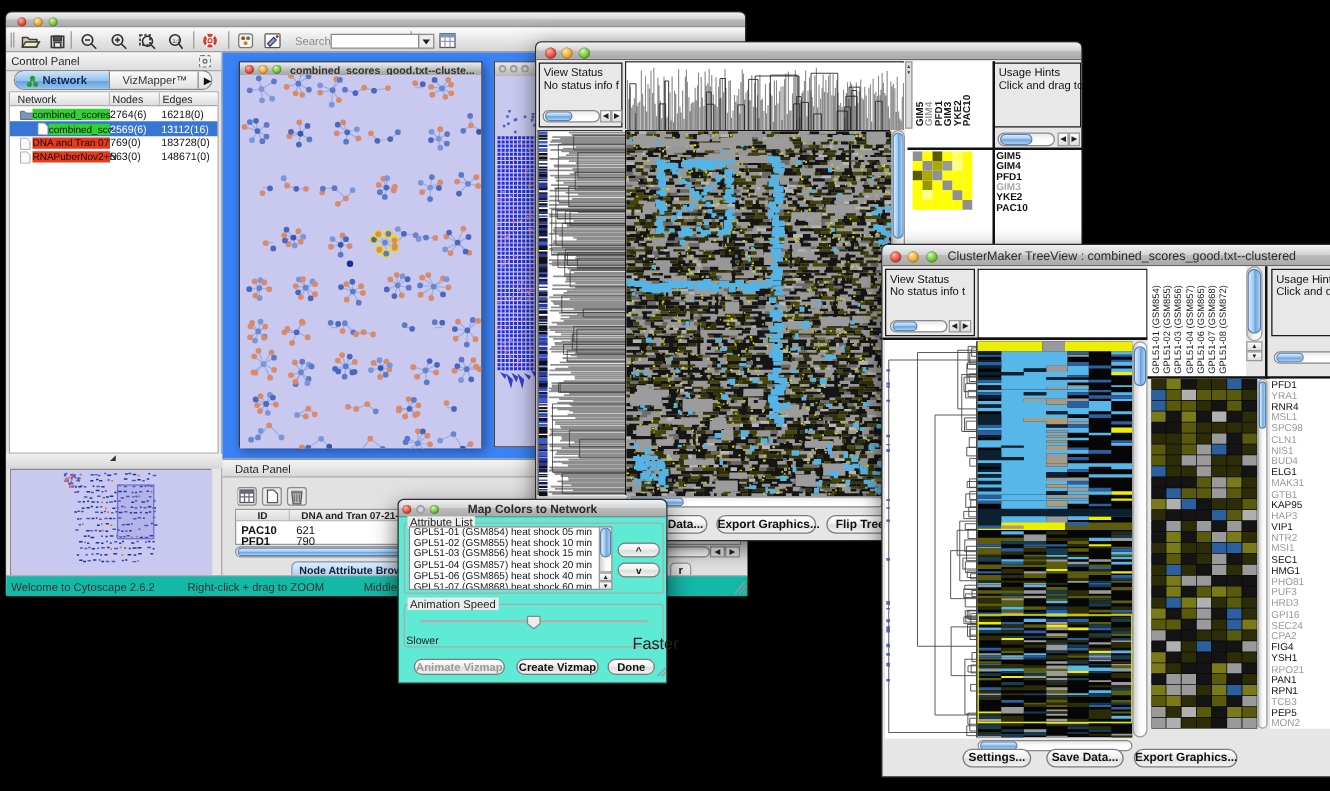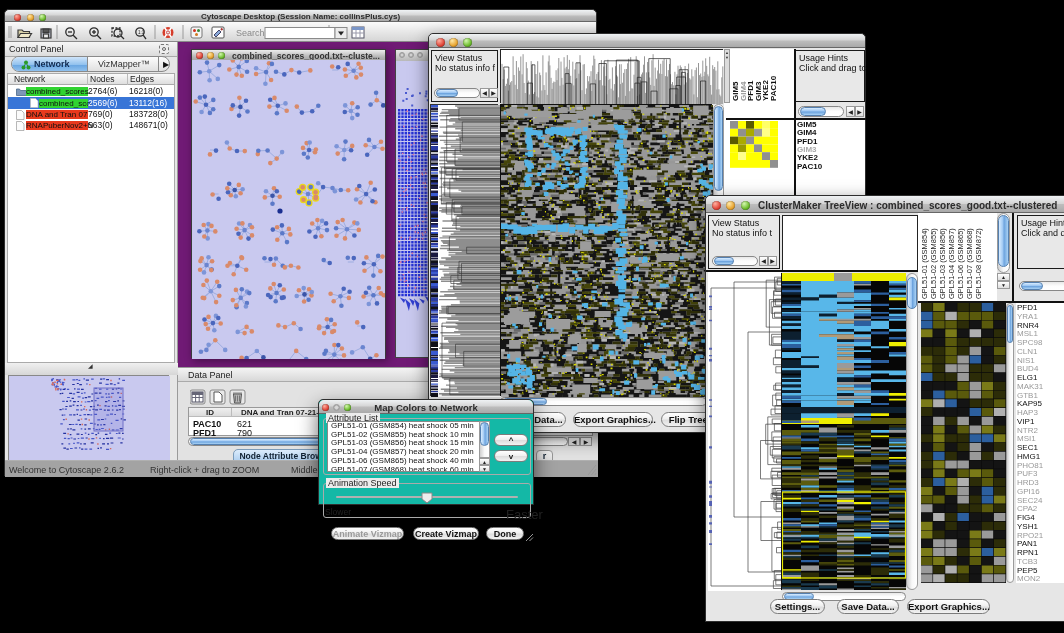--- a/index.html
+++ b/index.html
@@ -25,21 +25,20 @@
 .vthumb{position:absolute;left:0;right:0;border-radius:6px;
   background:linear-gradient(90deg,#d8ecff,#9cc6f2 45%,#6ba2dd 55%,#a9d2f5);border:1px solid #5580b0}
 .sq{position:absolute;background:linear-gradient(#fff,#ddd);border:1px solid #999;
   text-align:center;color:#222}
 </style></head><body>
 <div class="win" style="left:4px;top:9px;width:593px;height:467px;background:#e2e2e2">
     <div class="tbar" style="height:12px"></div>
     <div class="tl r" style="left:9px;top:4px;width:7px;height:7px"></div>
     <div class="tl y" style="left:22px;top:4px;width:7px;height:7px"></div>
     <div class="tl g" style="left:34px;top:4px;width:7px;height:7px"></div>
-    <div class="ttext" style="top:2px;font-size:8px">Cytoscape Desktop (Session Name: collinsPlus.cys)</div>
     <div class="abs" style="left:0;top:12px;width:100%;height:20px;background:linear-gradient(#fbfbfb,#e4e4e4 60%,#d6d6d6);border-bottom:1px solid #8a8a8a"></div>
     <svg class="abs" style="left:0;top:12px" width="593" height="20">
 <g stroke="#9a9a9a">
         <line x1="4" y1="4" x2="4" y2="16"></line>
         <line x1="6" y1="4" x2="6" y2="16"></line>
 <line x1="52" y1="3" x2="52" y2="17"></line>
         <line x1="150" y1="3" x2="150" y2="17"></line>
         <line x1="178" y1="3" x2="178" y2="17"></line>
         <line x1="324" y1="3" x2="324" y2="17"></line>
       </g>
@@ -161,21 +160,21 @@
       <div class="abs" style="left:3px;top:333px;width:161px;height:85px;border:1px solid #888">
         <svg width="161" height="85" style="position:absolute;left:0;top:0">
           <rect width="161" height="85" fill="#c9c9ef"></rect>
           <path fill="#4656c8" d="M63.4 3.2h3.1v1.2h-3.1zM67.1 3.1h1.8v1.2h-1.8zM69.4 3.7h1.9v1.2h-1.9zM74.4 2.2h1.6v1.2h-1.6zM82.1 2.5h2.6v1.2h-2.6zM93.6 2.2h2.5v1.2h-2.5zM113.2 3.7h2.8v1.2h-2.8zM77.0 7.4h1.8v1.2h-1.8zM96.5 7.8h3.2v1.2h-3.2zM104.7 8.0h2.1v1.2h-2.1zM57.9 12.7h2.3v1.2h-2.3zM68.1 12.5h2.9v1.2h-2.9zM85.6 11.7h2.4v1.2h-2.4zM90.0 12.6h2.6v1.2h-2.6zM97.1 12.5h2.2v1.2h-2.2zM111.1 12.4h2.1v1.2h-2.1zM63.7 17.3h2.4v1.2h-2.4zM72.1 16.8h1.7v1.2h-1.7zM74.8 16.2h1.8v1.2h-1.8zM96.2 17.3h1.9v1.2h-1.9zM102.2 16.7h2.6v1.2h-2.6zM58.1 20.9h2.8v1.2h-2.8zM68.6 20.3h2.9v1.2h-2.9zM73.1 21.5h1.9v1.2h-1.9zM87.5 21.8h2.7v1.2h-2.7zM91.8 20.6h2.9v1.2h-2.9zM96.9 20.7h1.6v1.2h-1.6zM99.2 20.5h2.1v1.2h-2.1zM110.0 20.7h2.2v1.2h-2.2zM53.2 24.7h2.5v1.2h-2.5zM75.7 25.4h1.7v1.2h-1.7zM78.2 25.0h3.2v1.2h-3.2zM85.5 24.1h2.1v1.2h-2.1zM99.0 24.0h1.8v1.2h-1.8zM71.2 28.8h1.7v1.2h-1.7zM98.5 29.8h2.4v1.2h-2.4zM105.7 29.5h2.5v1.2h-2.5zM55.7 32.6h2.2v1.2h-2.2zM67.0 33.2h2.9v1.2h-2.9zM74.1 32.5h1.7v1.2h-1.7zM79.9 33.5h2.0v1.2h-2.0zM90.3 32.8h2.7v1.2h-2.7zM113.7 32.5h2.0v1.2h-2.0zM54.8 38.4h1.6v1.2h-1.6zM60.1 38.2h3.0v1.2h-3.0zM70.3 38.8h2.1v1.2h-2.1zM74.5 38.1h2.6v1.2h-2.6zM81.3 38.2h2.0v1.2h-2.0zM85.0 37.7h3.1v1.2h-3.1zM97.3 38.4h2.9v1.2h-2.9zM101.0 37.6h3.0v1.2h-3.0zM113.1 37.4h2.1v1.2h-2.1zM53.9 43.1h1.9v1.2h-1.9zM88.3 43.2h2.9v1.2h-2.9zM95.7 42.4h1.6v1.2h-1.6zM106.5 43.7h3.1v1.2h-3.1zM51.3 47.3h2.5v1.2h-2.5zM63.2 47.9h2.0v1.2h-2.0zM66.4 47.8h2.3v1.2h-2.3zM80.9 46.7h2.9v1.2h-2.9zM91.1 48.2h1.9v1.2h-1.9zM101.8 46.8h1.5v1.2h-1.5zM71.7 52.3h1.6v1.2h-1.6zM83.9 52.1h1.6v1.2h-1.6zM86.5 52.9h2.3v1.2h-2.3zM89.6 52.8h1.9v1.2h-1.9zM92.1 51.9h2.7v1.2h-2.7zM106.7 53.4h3.1v1.2h-3.1zM75.8 56.6h1.6v1.2h-1.6zM82.3 56.7h2.5v1.2h-2.5zM100.2 56.5h1.9v1.2h-1.9zM106.9 56.9h1.8v1.2h-1.8zM54.9 61.7h2.3v1.2h-2.3zM58.6 62.1h2.2v1.2h-2.2zM61.6 61.4h1.9v1.2h-1.9zM68.7 61.9h1.6v1.2h-1.6zM71.8 61.5h3.1v1.2h-3.1zM82.3 62.1h3.1v1.2h-3.1zM90.3 61.7h1.6v1.2h-1.6zM108.7 61.4h3.1v1.2h-3.1zM59.4 67.2h1.8v1.2h-1.8zM64.2 66.8h1.6v1.2h-1.6zM67.7 66.3h2.7v1.2h-2.7zM61.0 71.9h2.7v1.2h-2.7zM70.0 71.3h1.5v1.2h-1.5zM75.6 72.5h2.8v1.2h-2.8zM80.4 72.6h2.7v1.2h-2.7zM97.0 72.7h3.1v1.2h-3.1zM53.1 7.0h1.4v1.4h-1.4zM51.2 12.6h1.4v1.4h-1.4zM48.2 4.3h1.4v1.4h-1.4zM45.5 10.2h1.4v1.4h-1.4zM44.7 8.4h1.4v1.4h-1.4zM47.1 3.1h1.4v1.4h-1.4zM42.1 3.8h1.4v1.4h-1.4zM43.5 2.1h1.4v1.4h-1.4zM55.4 12.0h1.4v1.4h-1.4zM42.1 2.7h1.4v1.4h-1.4zM52.6 7.7h1.4v1.4h-1.4zM48.3 13.0h1.4v1.4h-1.4zM49.5 4.0h1.4v1.4h-1.4zM49.5 4.6h1.4v1.4h-1.4zM50.3 3.1h1.4v1.4h-1.4zM47.7 5.8h1.4v1.4h-1.4zM52.9 5.7h1.4v1.4h-1.4zM51.0 13.0h1.4v1.4h-1.4zM42.6 8.2h1.4v1.4h-1.4zM48.3 2.9h1.4v1.4h-1.4zM43.3 6.1h1.4v1.4h-1.4zM54.1 5.9h1.4v1.4h-1.4zM53.5 8.0h1.4v1.4h-1.4zM49.1 12.1h1.4v1.4h-1.4zM48.3 9.9h1.4v1.4h-1.4zM48.1 12.5h1.4v1.4h-1.4zM47.1 9.2h1.4v1.4h-1.4zM44.5 7.4h1.4v1.4h-1.4zM42.6 3.3h1.4v1.4h-1.4zM50.8 5.4h1.4v1.4h-1.4zM46.7 10.3h1.4v1.4h-1.4z"></path>
           <path fill="#2330a0" d="M76.8 3.6h3.2v1.2h-3.2zM91.1 2.5h2.1v1.2h-2.1zM97.1 3.0h2.9v1.2h-2.9zM109.7 2.3h1.4v1.2h-1.4zM63.2 7.9h2.5v1.2h-2.5zM67.8 6.9h2.0v1.2h-2.0zM70.3 8.0h2.6v1.2h-2.6zM90.1 6.6h2.8v1.2h-2.8zM100.9 7.2h2.7v1.2h-2.7zM108.4 6.6h2.0v1.2h-2.0zM53.6 12.7h2.6v1.2h-2.6zM65.1 12.3h1.4v1.2h-1.4zM72.0 12.8h2.7v1.2h-2.7zM102.9 12.5h2.2v1.2h-2.2zM106.7 12.2h1.5v1.2h-1.5zM108.7 11.7h2.0v1.2h-2.0zM50.7 17.1h1.6v1.2h-1.6zM52.7 16.7h1.6v1.2h-1.6zM60.2 16.8h2.9v1.2h-2.9zM67.6 15.8h3.0v1.2h-3.0zM82.4 17.4h1.9v1.2h-1.9zM85.4 16.6h3.2v1.2h-3.2zM89.9 16.5h2.5v1.2h-2.5zM99.0 17.4h1.7v1.2h-1.7zM108.2 16.3h2.0v1.2h-2.0zM62.6 21.7h2.3v1.2h-2.3zM75.7 21.0h2.4v1.2h-2.4zM78.8 20.3h2.9v1.2h-2.9zM57.1 24.8h1.9v1.2h-1.9zM60.7 24.3h1.6v1.2h-1.6zM64.1 25.0h2.7v1.2h-2.7zM68.4 24.9h1.6v1.2h-1.6zM82.0 24.3h2.0v1.2h-2.0zM96.0 25.1h2.4v1.2h-2.4zM104.1 24.9h3.0v1.2h-3.0zM108.3 24.2h1.7v1.2h-1.7zM113.5 24.2h1.9v1.2h-1.9zM56.4 29.9h2.2v1.2h-2.2zM60.2 29.5h2.6v1.2h-2.6zM63.6 28.5h1.8v1.2h-1.8zM67.6 29.1h2.0v1.2h-2.0zM80.9 30.0h2.4v1.2h-2.4zM84.4 29.8h1.5v1.2h-1.5zM88.0 28.5h1.8v1.2h-1.8zM95.5 29.2h2.1v1.2h-2.1zM102.9 29.2h1.4v1.2h-1.4zM109.2 28.7h2.9v1.2h-2.9zM113.0 29.7h2.8v1.2h-2.8zM50.5 33.0h2.2v1.2h-2.2zM53.2 32.4h1.5v1.2h-1.5zM71.5 33.4h1.9v1.2h-1.9zM83.5 32.7h2.2v1.2h-2.2zM86.1 33.3h2.9v1.2h-2.9zM94.8 33.6h2.0v1.2h-2.0zM98.0 33.6h2.8v1.2h-2.8zM102.9 33.4h1.6v1.2h-1.6zM107.1 33.5h2.3v1.2h-2.3zM110.1 33.0h1.8v1.2h-1.8zM52.7 38.6h1.7v1.2h-1.7zM64.2 38.2h2.3v1.2h-2.3zM67.6 37.7h1.4v1.2h-1.4zM78.1 38.1h2.6v1.2h-2.6zM105.4 37.9h1.4v1.2h-1.4zM68.5 43.6h2.4v1.2h-2.4zM75.6 42.4h2.5v1.2h-2.5zM92.0 42.9h2.9v1.2h-2.9zM111.7 42.2h1.6v1.2h-1.6zM114.3 43.3h2.6v1.2h-2.6zM59.9 47.9h2.8v1.2h-2.8zM70.1 48.1h2.0v1.2h-2.0zM75.3 48.3h2.3v1.2h-2.3zM84.8 47.4h1.9v1.2h-1.9zM88.0 48.3h1.8v1.2h-1.8zM94.3 48.0h2.1v1.2h-2.1zM58.1 52.4h2.2v1.2h-2.2zM61.2 52.2h1.6v1.2h-1.6zM63.4 53.3h3.0v1.2h-3.0zM75.4 52.6h1.7v1.2h-1.7zM78.9 52.2h2.8v1.2h-2.8zM102.8 53.4h2.6v1.2h-2.6zM110.7 52.0h3.1v1.2h-3.1zM54.2 56.7h2.9v1.2h-2.9zM60.7 58.0h1.7v1.2h-1.7zM67.5 57.5h2.9v1.2h-2.9zM71.9 57.9h1.9v1.2h-1.9zM78.9 57.8h1.5v1.2h-1.5zM86.3 58.0h1.8v1.2h-1.8zM88.6 56.6h1.6v1.2h-1.6zM95.9 57.8h2.6v1.2h-2.6zM109.4 56.6h2.0v1.2h-2.0zM113.0 56.7h1.7v1.2h-1.7zM64.4 62.4h2.6v1.2h-2.6zM76.6 61.4h2.1v1.2h-2.1zM94.0 62.1h1.6v1.2h-1.6zM97.0 61.7h3.2v1.2h-3.2zM101.0 61.6h3.2v1.2h-3.2zM113.1 62.4h1.5v1.2h-1.5zM52.4 67.3h1.9v1.2h-1.9zM71.2 67.3h1.5v1.2h-1.5zM74.5 67.2h2.5v1.2h-2.5zM81.7 66.3h3.0v1.2h-3.0zM93.1 67.2h2.9v1.2h-2.9zM98.0 67.3h2.0v1.2h-2.0zM101.6 66.4h2.8v1.2h-2.8zM111.3 66.3h2.3v1.2h-2.3zM54.4 71.6h2.6v1.2h-2.6zM57.4 72.5h2.4v1.2h-2.4zM65.5 71.4h2.6v1.2h-2.6zM72.1 72.5h2.2v1.2h-2.2zM88.5 71.8h1.5v1.2h-1.5zM91.1 71.3h1.8v1.2h-1.8z"></path>
           <path fill="#d86a5a" d="M101.3 3.8h1.4v1.4h-1.4zM80.1 7.9h1.4v1.4h-1.4zM111.5 16.7h1.4v1.4h-1.4zM101.8 20.3h1.4v1.4h-1.4zM72.0 25.2h1.4v1.4h-1.4zM75.0 29.9h1.4v1.4h-1.4zM90.3 28.9h1.4v1.4h-1.4zM76.7 33.0h1.4v1.4h-1.4zM56.5 42.5h1.4v1.4h-1.4zM71.8 42.4h1.4v1.4h-1.4zM79.5 43.3h1.4v1.4h-1.4zM72.6 47.8h1.4v1.4h-1.4zM95.9 53.2h1.4v1.4h-1.4zM99.7 52.5h1.4v1.4h-1.4zM58.4 57.2h1.4v1.4h-1.4zM79.3 62.3h1.4v1.4h-1.4zM86.8 61.2h1.4v1.4h-1.4zM88.2 67.3h1.4v1.4h-1.4zM100.9 71.9h1.4v1.4h-1.4zM47.1 3.7h1.4v1.4h-1.4zM54.9 3.0h1.4v1.4h-1.4zM48.2 11.9h1.4v1.4h-1.4zM46.1 11.8h1.4v1.4h-1.4zM43.7 8.2h1.4v1.4h-1.4zM48.2 3.8h1.4v1.4h-1.4zM45.4 5.5h1.4v1.4h-1.4zM46.2 13.2h1.4v1.4h-1.4zM43.2 6.1h1.4v1.4h-1.4zM51.5 7.5h1.4v1.4h-1.4zM48.3 12.5h1.4v1.4h-1.4zM45.2 5.4h1.4v1.4h-1.4zM47.7 7.1h1.4v1.4h-1.4zM54.7 2.8h1.4v1.4h-1.4zM42.5 7.5h1.4v1.4h-1.4z"></path>
           <rect x="85" y="12" width="29" height="43" fill="rgba(90,90,200,0.18)" stroke="#7070c8" stroke-width="1"></rect>
         </svg>
       </div>
     </div>
-    <div class="abs" style="left:173px;top:32px;width:420px;height:325px;background:#701a75;overflow:hidden">
+    <div class="abs" style="left:173px;top:32px;width:420px;height:325px;background:#3b82f6;overflow:hidden">
       <div class="abs" style="left:217px;top:7px;width:44px;height:309px;border:1px solid #444;background:#c9c9ef">
         <div class="abs" style="left:0;top:0;width:100%;height:11px;background:linear-gradient(#e8e8e8,#b8b8b8)">
           <div class="tl n" style="left:3px;top:2px;width:6px;height:6px"></div>
           <div class="tl n" style="left:12px;top:2px;width:6px;height:6px"></div>
           <div class="tl n" style="left:21px;top:2px;width:6px;height:6px"></div>
         </div>
         <div class="abs" style="left:0;top:11px;width:44px;height:290px;overflow:hidden">
           <div class="abs" style="left:0px;top:-2px">
             <svg width="38" height="299" style="position:absolute;left:0;top:0">
               <rect width="38" height="299" fill="#c9c9ef"></rect>
@@ -868,21 +867,21 @@
         <div class="abs" style="left:48px;top:20px;font-size:9px;color:#111">790</div>
       </div>
       <div class="hsb" style="left:10px;top:70px;width:380px;height:9px">
         <div class="hthumb" style="left:1px;width:240px"></div>
       </div>
       <div class="sq" style="left:390px;top:70px;width:12px;height:9px;font-size:6px;line-height:8px">◀</div>
       <div class="sq" style="left:402px;top:70px;width:12px;height:9px;font-size:6px;line-height:8px">▶</div>
       <div class="abs" style="left:55px;top:82px;width:108px;height:14px;background:linear-gradient(#dcecfc,#aaccee);border:1px solid #7a9ab8;border-radius:5px 5px 0 0;text-align:center;font-size:8.5px;font-weight:bold;color:#123;line-height:13px">Node Attribute Browser</div>
       <div class="abs" style="left:358px;top:83px;width:17px;height:13px;background:linear-gradient(#f8f8f8,#ddd);border:1px solid #999;border-radius:4px 4px 0 0;text-align:center;font-size:9px;font-weight:bold;color:#123">r</div>
     </div>
-    <div class="abs" style="left:0;top:450px;width:593px;height:17px;background:#a3a3a3;border-top:1px solid #b0b0b0;font-size:9.5px;color:#333">
+    <div class="abs" style="left:0;top:450px;width:593px;height:17px;background:#14b8a6;border-top:1px solid #b0b0b0;font-size:9.5px;color:#333">
       <span class="abs" style="left:4px;top:4px;font-size:9px">Welcome to Cytoscape 2.6.2</span>
       <span class="abs" style="left:145px;top:4px;font-size:9px">Right-click + drag  to  ZOOM</span>
       <span class="abs" style="left:286px;top:4px;font-size:9px">Middle-click + drag  to  PAN</span>
       <svg class="abs" style="left:581px;top:2px" width="11" height="13">
         <path d="M10 2 L2 12 M10 6 L5.5 12 M10 10 L9 12" stroke="#999" stroke-width="1"></path>
       </svg>
     </div>
   </div>
 <div class="win" style="left:428px;top:33px;width:438px;height:400px;background:#e6e6e6">
     <div class="tbar" style="height:14px"></div>
@@ -1006,21 +1005,21 @@
     <div class="pill" style="left:18px;top:378px;width:55px;height:15px;font-size:9.5px;line-height:14px">Settings...</div>
     <div class="pill" style="left:77px;top:378px;width:60px;height:15px;font-size:9.5px;line-height:14px">Save Data...</div>
     <div class="pill" style="left:144px;top:378px;width:80px;height:15px;font-size:9.5px;line-height:14px">Export Graphics...</div>
     <div class="pill" style="left:232px;top:378px;width:86px;height:15px;font-size:9.5px;line-height:14px">Flip Tree Nodes</div>
   </div>
 <div class="win" style="left:705px;top:195px;width:420px;height:427px;background:#e6e6e6">
     <div class="tbar" style="height:17px"></div>
     <div class="tl r" style="left:6px;top:5px;width:9px;height:9px"></div>
     <div class="tl y" style="left:20px;top:5px;width:9px;height:9px"></div>
     <div class="tl g" style="left:34.5px;top:5px;width:9px;height:9px"></div>
-    <div class="abs" style="left:52px;top:4px;font-size:10px;font-weight:bold;color:#2c2c2c;white-space:nowrap">ClusterMaker TreeView : combined_scores_good.txt--clustered</div>
+    <div class="abs" style="left:52px;top:4px;font-size:10px;font-weight:normal;color:#2c2c2c;white-space:nowrap">ClusterMaker TreeView : combined_scores_good.txt--clustered</div>
     <div class="panelbox" style="left:2px;top:19px;width:72px;height:54px">
       <div class="abs" style="left:3px;top:2px;font-size:9px">View Status</div>
       <div class="abs" style="left:3px;top:12px;font-size:9px;white-space:nowrap">No status info t</div>
       <div class="hsb" style="left:3px;top:40px;width:46px;height:10px">
         <div class="hthumb" style="left:1px;width:20px"></div>
       </div>
       <div class="sq" style="left:50px;top:40px;width:9px;height:10px;font-size:6px;line-height:9px">◀</div>
       <div class="sq" style="left:59px;top:40px;width:9px;height:10px;font-size:6px;line-height:9px">▶</div>
     </div>
     <div class="abs" style="left:76px;top:19px;width:136px;height:56px;background:#fff;border:1px solid #222"></div>
@@ -1123,21 +1122,21 @@
       <div class="abs" style="left:1px;top:236.25px;font-size:8px;color:#111">PAN1</div>
       <div class="abs" style="left:1px;top:245.00px;font-size:8px;color:#111">RPN1</div>
       <div class="abs" style="left:1px;top:253.75px;font-size:8px;color:#999">TCB3</div>
       <div class="abs" style="left:1px;top:262.50px;font-size:8px;color:#111">PEP5</div>
       <div class="abs" style="left:1px;top:271.25px;font-size:8px;color:#999">MON2</div>
     </div>
     <div class="pill" style="left:64px;top:403px;width:55px;height:15px;font-size:9.5px;line-height:14px">Settings...</div>
     <div class="pill" style="left:131px;top:403px;width:62px;height:15px;font-size:9.5px;line-height:14px">Save Data...</div>
     <div class="pill" style="left:201px;top:403px;width:83px;height:15px;font-size:9.5px;line-height:14px">Export Graphics...</div>
   </div>
-<div class="win" style="left:318px;top:399px;width:216px;height:106px;background:#14b8a6;box-shadow:0 8px 20px rgba(0,0,0,0.6)">
+<div class="win" style="left:318px;top:399px;width:216px;height:148px;background:#5eead4;box-shadow:0 8px 20px rgba(0,0,0,0.6)">
     <div class="tbar" style="height:14px"></div>
     <div class="tl r" style="left:3px;top:3.5px;width:7px;height:7px"></div>
     <div class="tl n" style="left:14px;top:3.5px;width:7px;height:7px"></div>
     <div class="tl g" style="left:25px;top:3.5px;width:7px;height:7px"></div>
     <div class="ttext" style="top:2px;font-size:9.5px">Map Colors to Network</div>
     <div class="abs" style="left:4px;top:18px;width:208px;height:57px;border:1px solid #aaa;border-radius:3px"></div>
     <div class="abs" style="left:7px;top:13px;font-size:9px;color:#222;background:#ececec;padding:0 2px">Attribute List</div>
     <div class="abs" style="left:8px;top:21px;width:162px;height:51px;background:#fff;border:1px solid #888;font-size:8px;color:#111;line-height:8.7px;overflow:hidden;white-space:nowrap;padding-left:3px">GPL51-01 (GSM854) heat shock 05 min<br>GPL51-02 (GSM855) heat shock 10 min<br>GPL51-03 (GSM856) heat shock 15 min<br>GPL51-04 (GSM857) heat shock 20 min<br>GPL51-06 (GSM865) heat shock 40 min<br>GPL51-07 (GSM868) heat shock 60 min</div>
     <div class="vsb" style="left:160px;top:21px;width:11px;height:37px;border-radius:0">
       <div class="vthumb" style="top:0;height:24px;border-radius:5px"></div>

